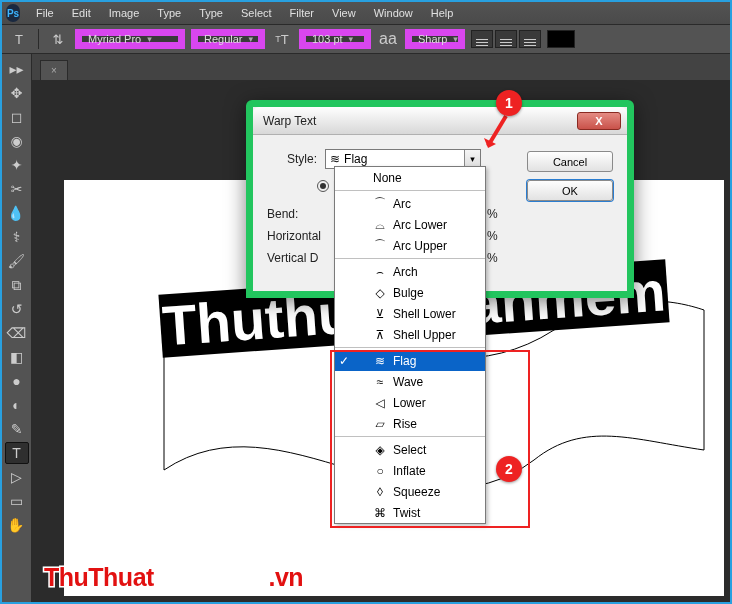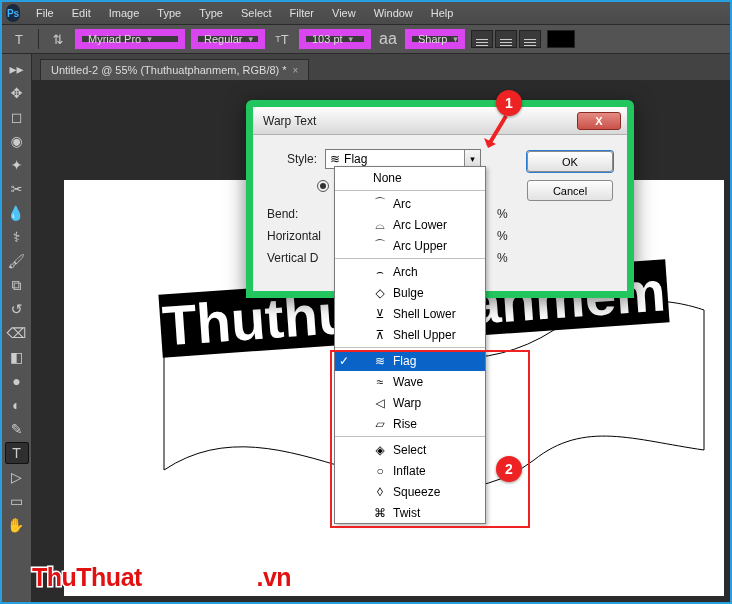--- a/index.html
+++ b/index.html
@@ -30,21 +30,21 @@
 .canvas-wrap { flex: 1; position: relative; background: #2b2b2b; padding: 0; }
 .canvas { position: absolute; left: 32px; top: 100px; right: 6px; bottom: 6px; background: #fff; overflow: hidden; }
 .wave-shape { position: absolute; left: 90px; top: 60px; width: 560px; height: 280px; }
 .wave-text { position: absolute; left: 96px; top: 96px; color: #fff; font-size: 56px; font-weight: bold; font-family: "Myriad Pro", Arial, sans-serif; transform: rotate(-4deg); }
 .wave-text span { background: #000; padding: 0 2px; }
 
 .dialog { position: absolute; left: 244px; top: 98px; width: 388px; background: #f0f0f0; border: 7px solid #22c55e; border-radius: 6px 6px 0 0; box-shadow: 0 4px 20px rgba(0,0,0,.5); font-size: 12px; z-index: 20; }
 .titlebar { height: 28px; background: linear-gradient(#fefefe,#d8d8d8); border-bottom: 1px solid #b0b0b0; border-radius: 6px 6px 0 0; display: flex; align-items: center; padding: 0 6px 0 10px; }
 .titlebar .ttl { flex: 1; font-size: 12px; color: #222; }
 .close-btn { width: 44px; height: 18px; background: linear-gradient(#e48b83,#c9524a); border: 1px solid #8a2a22; border-radius: 3px; display: flex; align-items: center; justify-content: center; color: #fff; font-size: 11px; font-weight: bold; }
-.dlg-body { padding: 14px 14px 18px 14px; display: flex; gap: 12px; }
+.dlg-body { padding: 14px 14px 18px 14px; display: flex; gap: 22px; }
 .left-col { flex: 1; position: relative; }
 .right-col { width: 86px; display: flex; flex-direction: column; gap: 8px; padding-top: 2px; }
 .win-btn { height: 21px; background: linear-gradient(#fefefe,#e2e2e2); border: 1px solid #8a8a8a; border-radius: 3px; font-size: 11px; display: flex; align-items: center; justify-content: center; }
 .win-btn.def { box-shadow: 0 0 0 1px #2b7dd0; }
 .row { display: flex; align-items: center; gap: 8px; margin-bottom: 6px; }
 .lbl-short { width: 50px; text-align: right; color: #222; }
 .style-select { width: 156px; height: 20px; border: 1px solid #7a7a7a; background: #fff; display: flex; align-items: center; padding: 0 4px; position: relative; }
 .style-select .icon { margin-right: 4px; font-size: 12px; }
 .style-select .dd { position: absolute; right: 0; top: 0; bottom: 0; width: 16px; background: linear-gradient(#f5f5f5,#ddd); border-left: 1px solid #888; display: flex; align-items: center; justify-content: center; font-size: 9px; }
 .radio-row { display: flex; align-items: center; gap: 4px; margin: 10px 0 14px 50px; font-size: 12px; }
@@ -61,21 +61,21 @@
 .dropdown .item.sel { background: #0a64c8; color: #fff; }
 .dropdown .item.sel .chk { color: #fff; }
 .dropdown .item .ico { width: 14px; margin-right: 6px; font-size: 12px; text-align: center; }
 .dropdown hr { border: none; border-top: 1px solid #c0c0c0; margin: 2px 0; }
 
 .callout { position: absolute; width: 26px; height: 26px; border-radius: 50%; background: #e22; color: #fff; font-weight: bold; font-size: 14px; display: flex; align-items: center; justify-content: center; box-shadow: 0 1px 3px rgba(0,0,0,.4); z-index: 50; }
 .call-arrow { position: absolute; z-index: 49; }
 .redbox { position: absolute; border: 2px solid #e22; z-index: 40; pointer-events: none; }
 
 .watermark { position: absolute; left: 30px; bottom: 10px; z-index: 60; font-family: Arial Black, Arial, sans-serif; font-weight: 900; font-size: 25px; letter-spacing: -0.5px; }
-.watermark .a { color:#e21111; -webkit-text-stroke: 3px #fff; paint-order: stroke fill; }
+.watermark .a { color:#e21111; -webkit-text-stroke: 3px #fff; paint-order: stroke fill; margin-left: 12px; }
 .watermark .b { color:#ffffff; -webkit-text-stroke: 3px #fff; paint-order: stroke fill; }
 .watermark .c { color:#e21111; -webkit-text-stroke: 3px #fff; paint-order: stroke fill; }
 </style>
 </head>
 <body>
 
 <div class="menubar">
   <div class="ps-logo">Ps</div>
   <span>File</span>
   <span>Edit</span>
@@ -135,21 +135,20 @@
     <div class="tbtn">◐</div>
     <div class="tbtn">✎</div>
     <div class="tbtn active">T</div>
     <div class="tbtn">▷</div>
     <div class="tbtn">▭</div>
     <div class="tbtn">✋</div>
   </div>
   <div class="doc-area">
     <div class="tab-strip">
       <div class="tab">
-        <span>Untitled-2 @ 55% (Thuthuatphanmem, RGB/8) *</span>
         <span class="x">×</span>
       </div>
     </div>
     <div class="canvas-wrap">
       <div class="canvas">
         <svg class="wave-shape" viewBox="0 0 560 280">
           <path d="M10 100 C 120 20, 260 180, 400 90 C 470 50, 520 60, 550 70 L 550 210 C 480 200, 430 180, 380 220 C 260 310, 130 150, 10 230 Z" fill="none" stroke="#000" stroke-width="1"></path>
         </svg>
         <div class="wave-text"><span>Thuthuatphanmem</span></div>
       </div>
@@ -186,22 +185,22 @@
         <div class="slider-stub"></div>
         <div class="pct">%</div>
       </div>
       <div class="slider-row">
         <div class="lbl2">Vertical D</div>
         <div class="slider-stub"></div>
         <div class="pct">%</div>
       </div>
     </div>
     <div class="right-col">
+      <div class="win-btn">Cancel</div>
       <div class="win-btn def">OK</div>
-      <div class="win-btn">Cancel</div>
     </div>
   </div>
 </div>
 
 <div class="dropdown">
   <div class="item">
       <span>None</span>
     </div>
   <hr>
   <div class="item">
@@ -238,21 +237,21 @@
       <span class="chk">✓</span>
       <span class="ico">≋</span>
       <span>Flag</span>
     </div>
   <div class="item">
       <span class="ico">≈</span>
       <span>Wave</span>
     </div>
   <div class="item">
       <span class="ico">◁</span>
-      <span>Warp</span>
+      <span>Lower</span>
     </div>
   <div class="item">
       <span class="ico">▱</span>
       <span>Rise</span>
     </div>
   <hr>
   <div class="item">
       <span class="ico">◈</span>
       <span>Select</span>
     </div>

